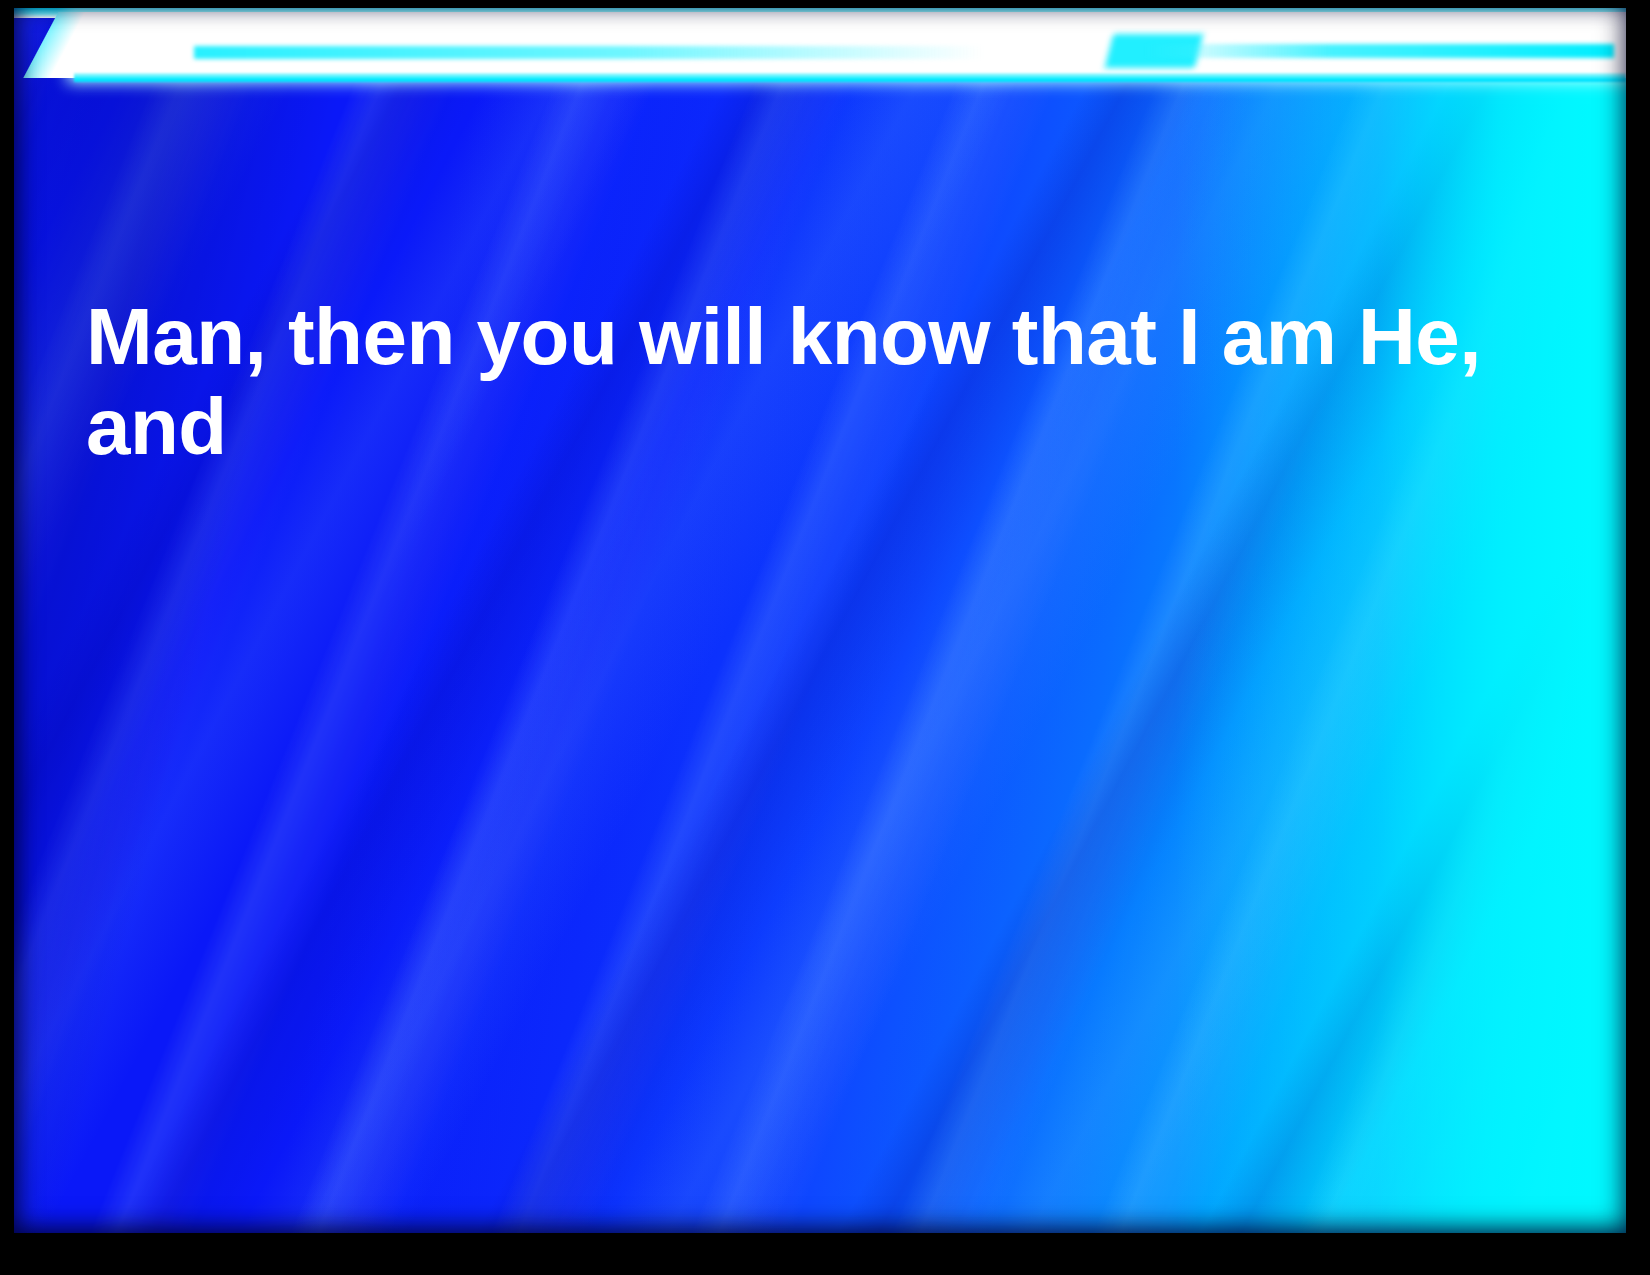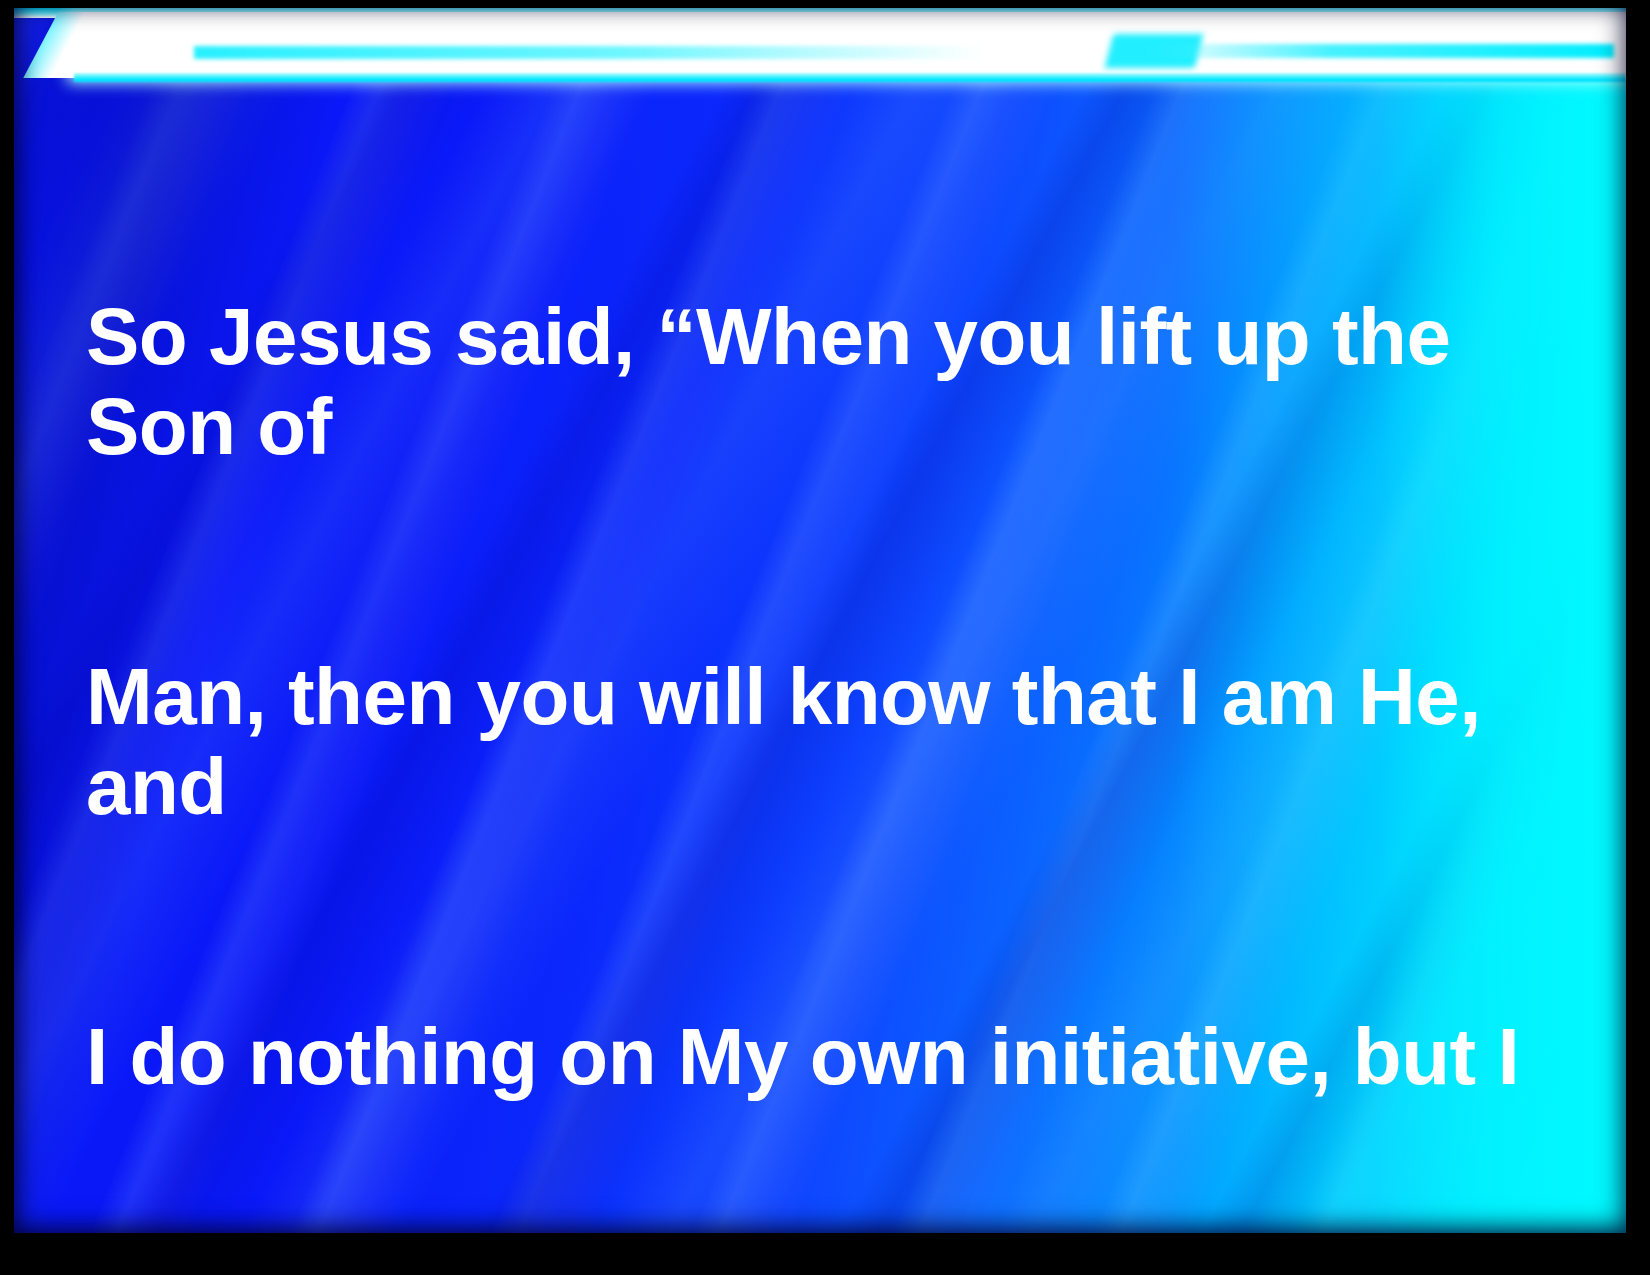--- a/index.html
+++ b/index.html
@@ -249,23 +249,21 @@
     <div class="header-band">
       <div class="header-cyan-top"></div>
       <div class="header-white"></div>
       <div class="header-streak-a"></div>
       <div class="header-streak-c"></div>
       <div class="header-streak-b"></div>
       <div class="header-bottom-cyan"></div>
     </div>
 
     <div class="verse">
-      <span class="verse-line">So Jesus said, “When you lift up the Son of</span>
       <span class="verse-line">Man, then you will know that I am He, and</span>
-      <span class="verse-line">I do nothing on My own initiative, but I</span>
       
       
     </div>
 
 
     <div class="bg-vignette"></div>
   </div>
 
 </div>
 

